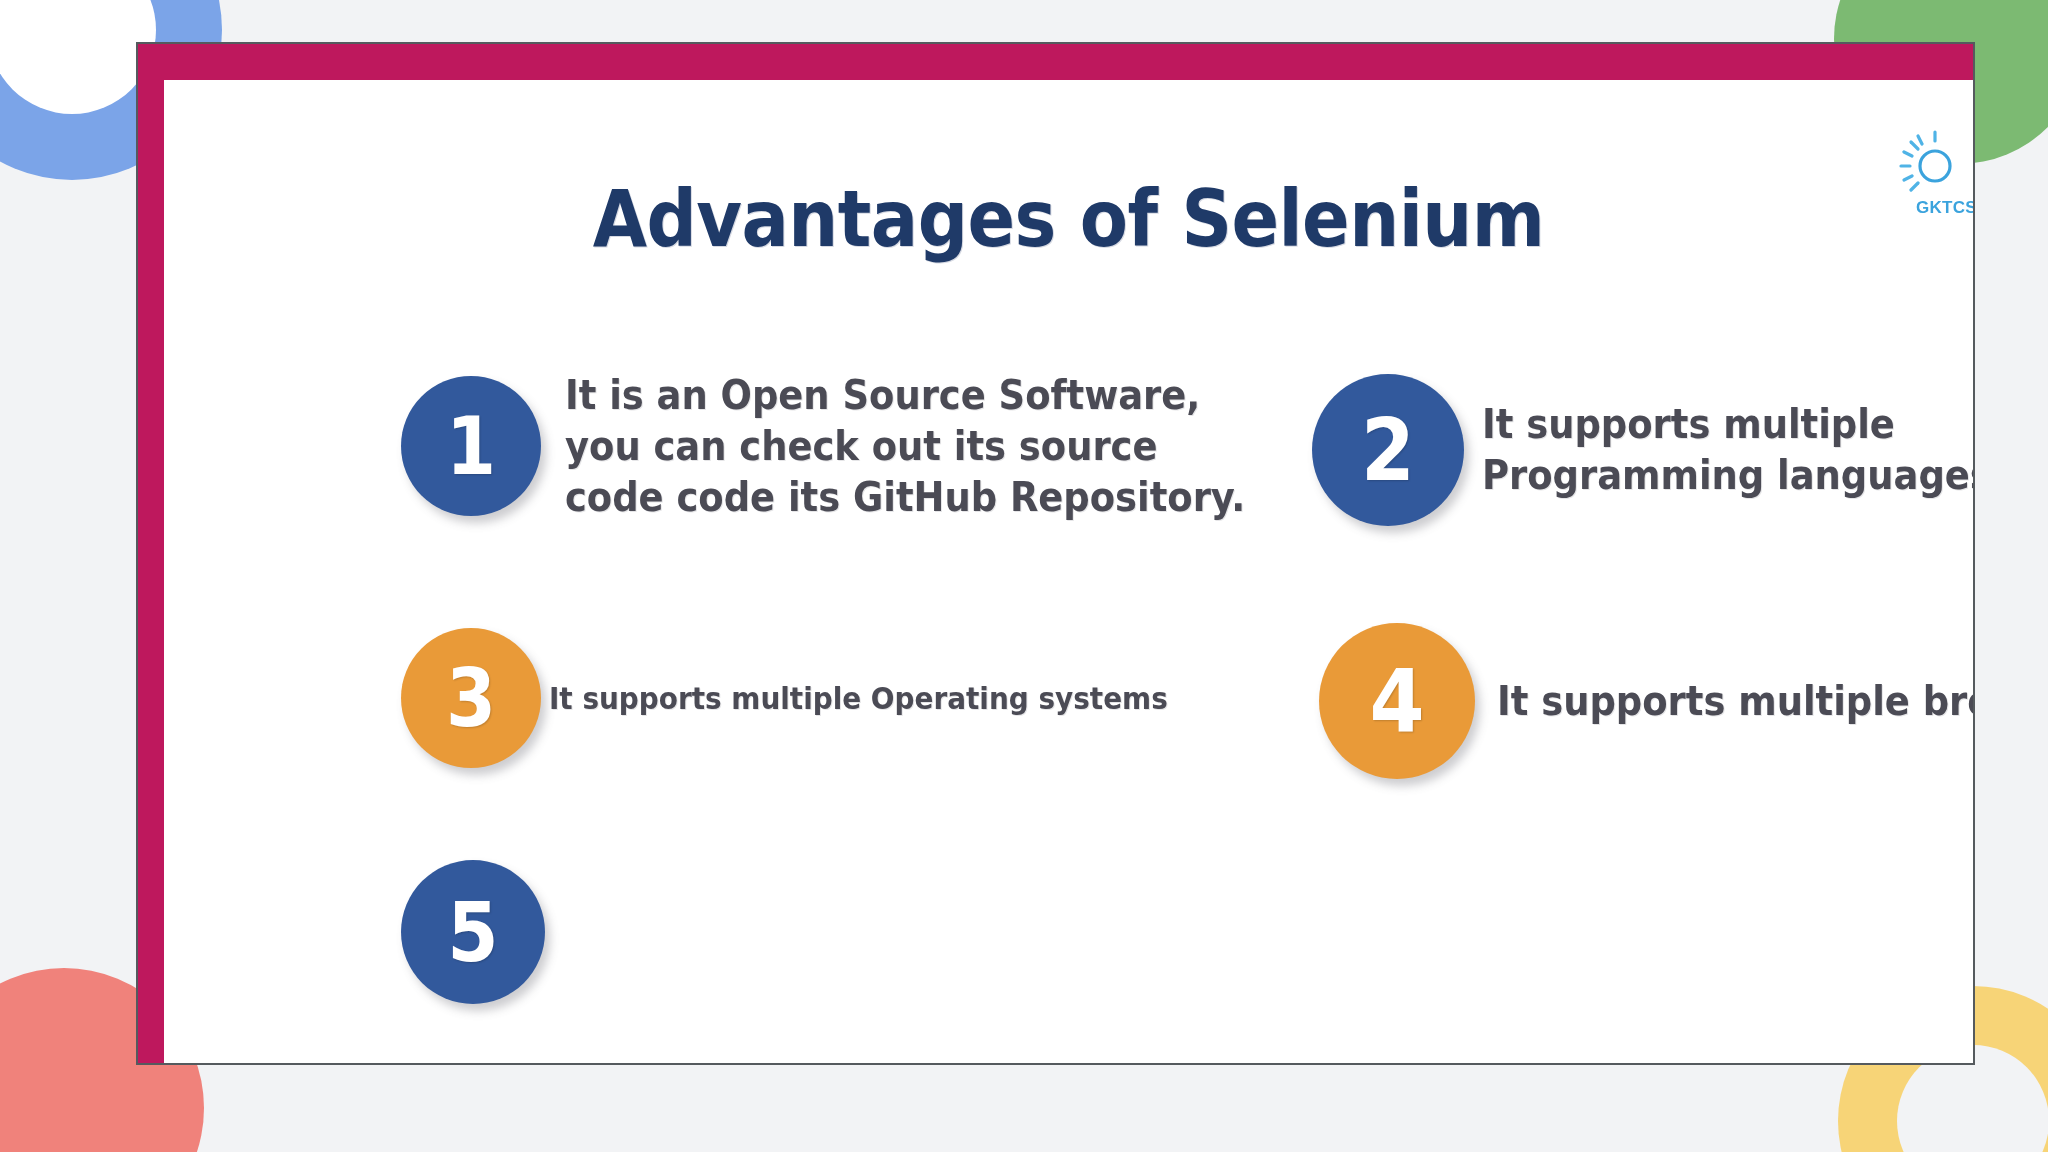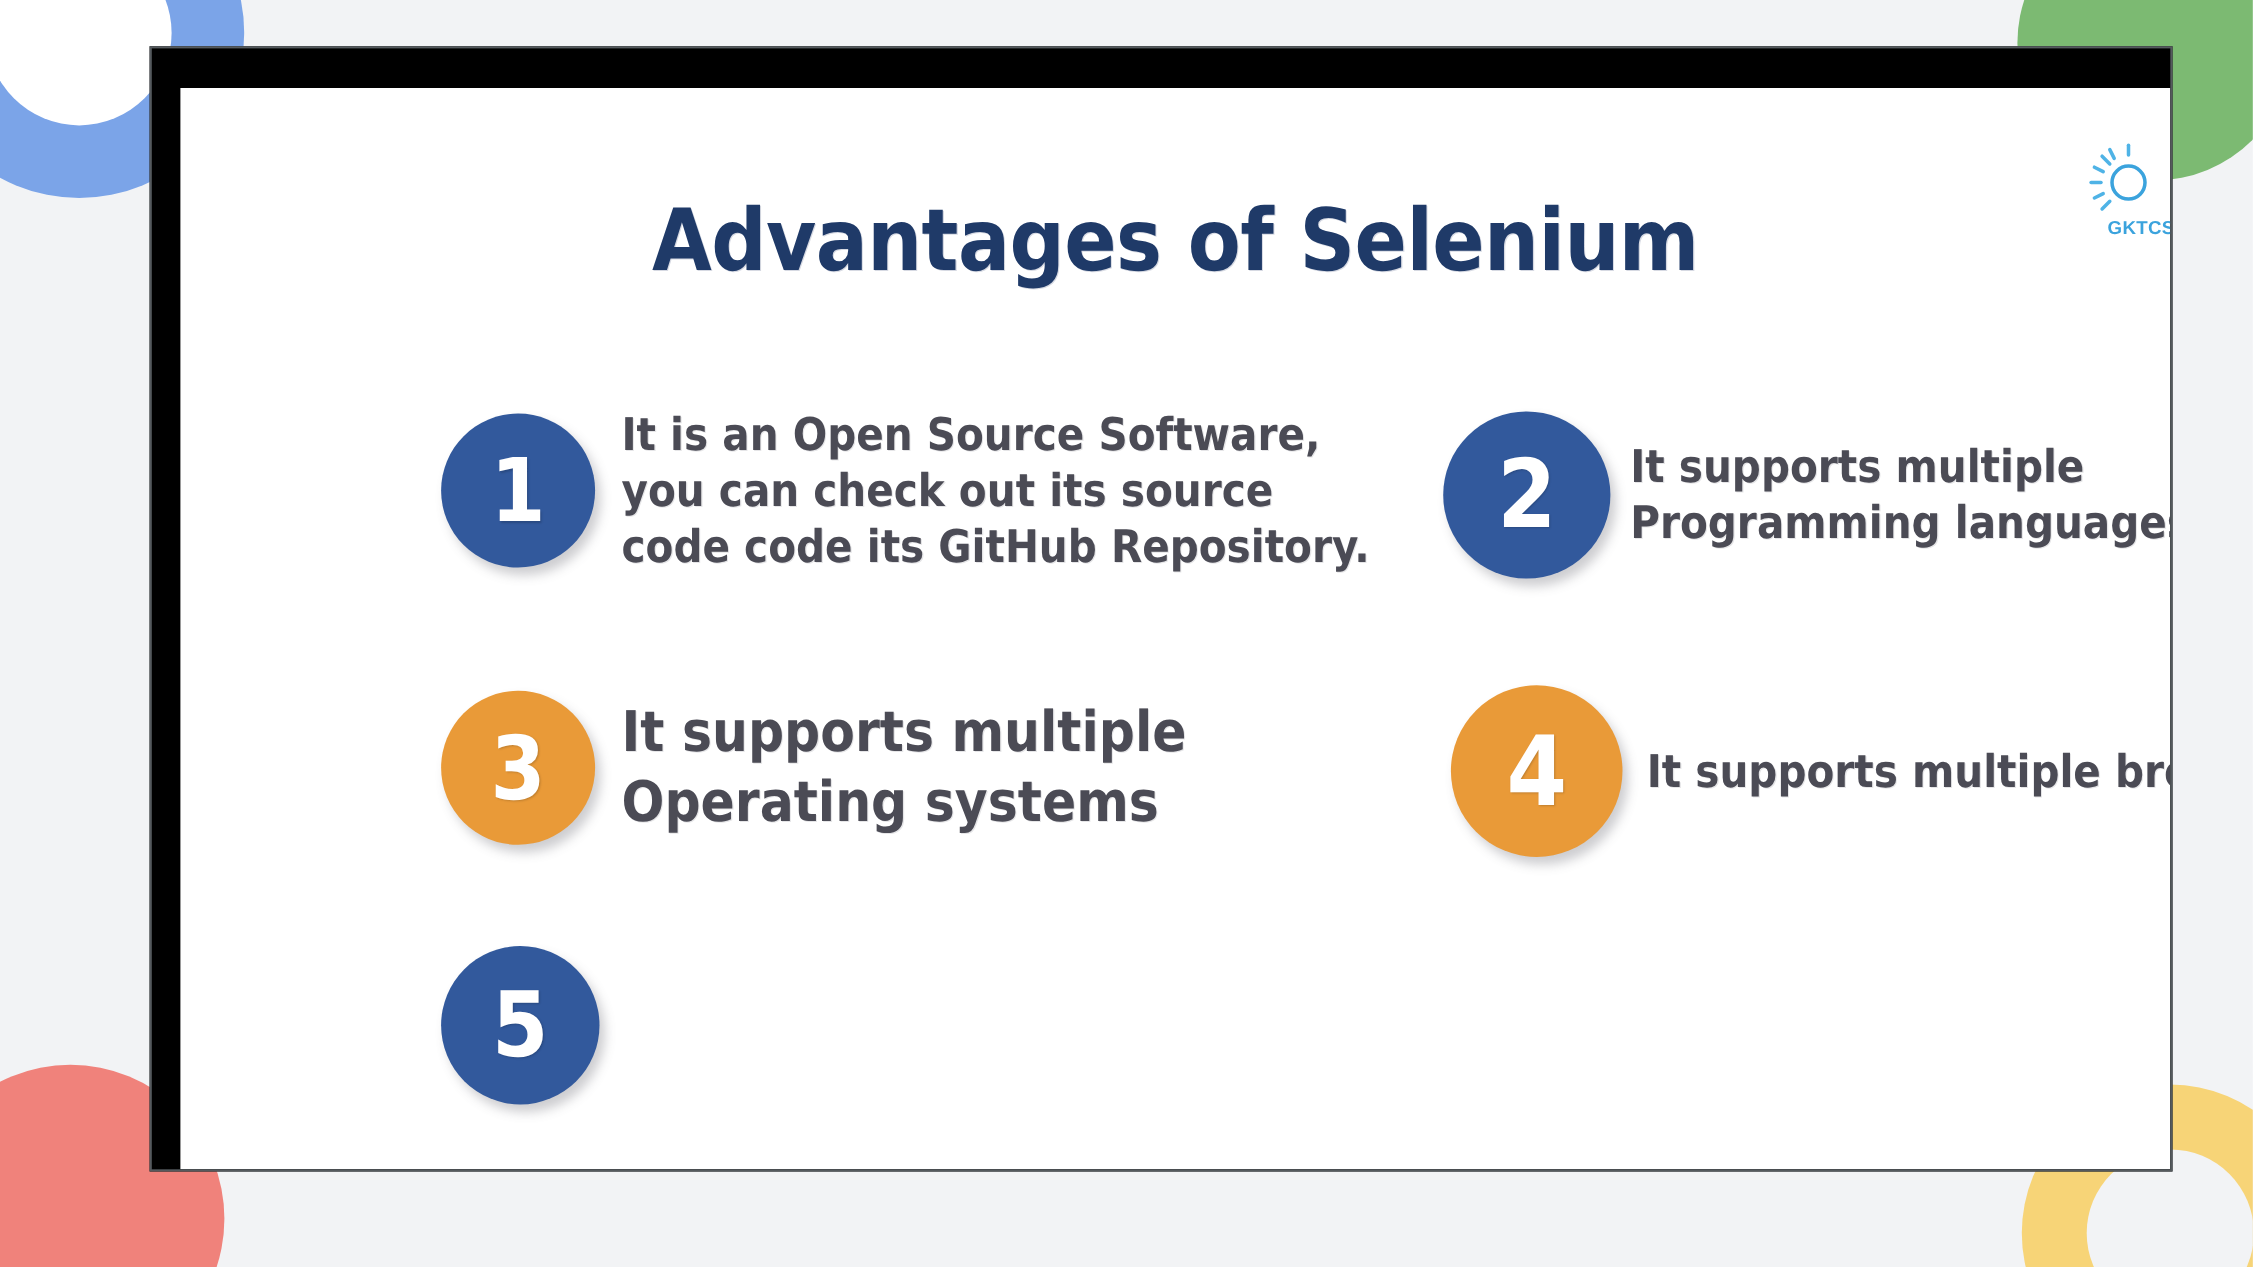--- a/index.html
+++ b/index.html
@@ -60,21 +60,21 @@
     background: #f2f3f5;
   }
 
   
   #slide-frame {
     position: absolute;
     left: 136px;
     top: 42px;
     width: 1839px;
     height: 1023px;
-    background: #000000;
+    background: #be185d;
     border: 2px solid #555a5e;
     box-sizing: border-box;
     overflow: hidden;
   }
 
   #slide-canvas {
     position: absolute;
     left: 26px;
     top: 36px;
     right: 0;
@@ -163,21 +163,21 @@
   #bullet-1 { left: 237px; top: 0px; }
   #bullet-1 .bullet-circle { width: 140px; height: 140px; font-size: 80px; background: #32599c; }
   #bullet-1 .bullet-text { font-size: 41px; margin-left: 24px; width: 690px; }
 
   #bullet-2 { left: 1148px; top: 4px; }
   #bullet-2 .bullet-circle { width: 152px; height: 152px; font-size: 86px; background: #32599c; }
   #bullet-2 .bullet-text { font-size: 41px; margin-left: 18px; width: 700px; }
 
   #bullet-3 { left: 237px; top: 258px; }
   #bullet-3 .bullet-circle { width: 140px; height: 140px; font-size: 80px; background: #e99a38; }
-  #bullet-3 .bullet-text { font-size: 51px; margin-left: 24px; width: 640px; }
+  #bullet-3 .bullet-text { font-size: 31px; margin-left: 8px; width: 640px; }
 
   #bullet-4 { left: 1155px; top: 253px; }
   #bullet-4 .bullet-circle { width: 156px; height: 156px; font-size: 88px; background: #e99a38; }
   #bullet-4 .bullet-text { font-size: 41px; margin-left: 22px; width: 640px; }
 
   #bullet-5 { left: 237px; top: 490px; }
   #bullet-5 .bullet-circle { width: 144px; height: 144px; font-size: 82px; background: #32599c; }
   #bullet-5 .bullet-text { font-size: 41px; margin-left: 24px; width: 640px; }
 </style>
 </head>

